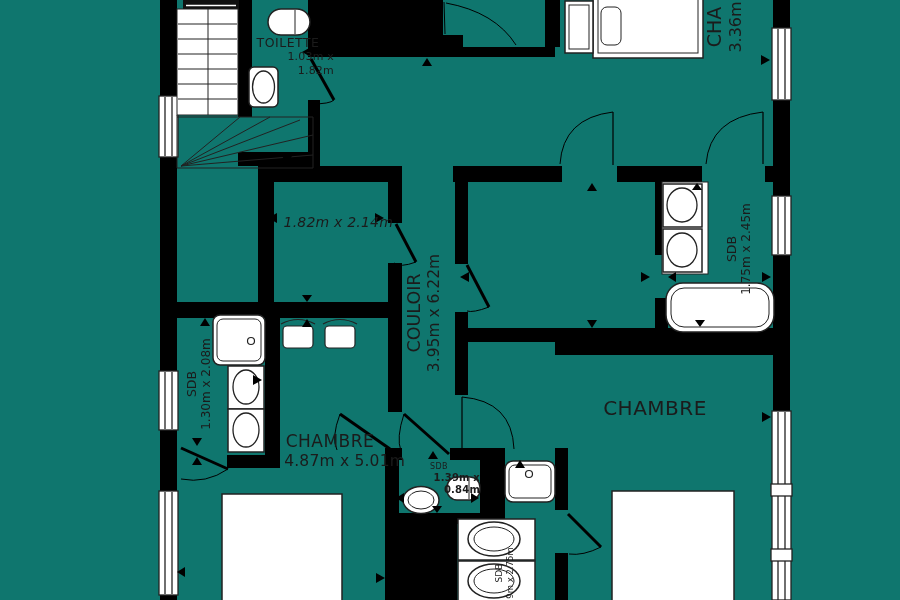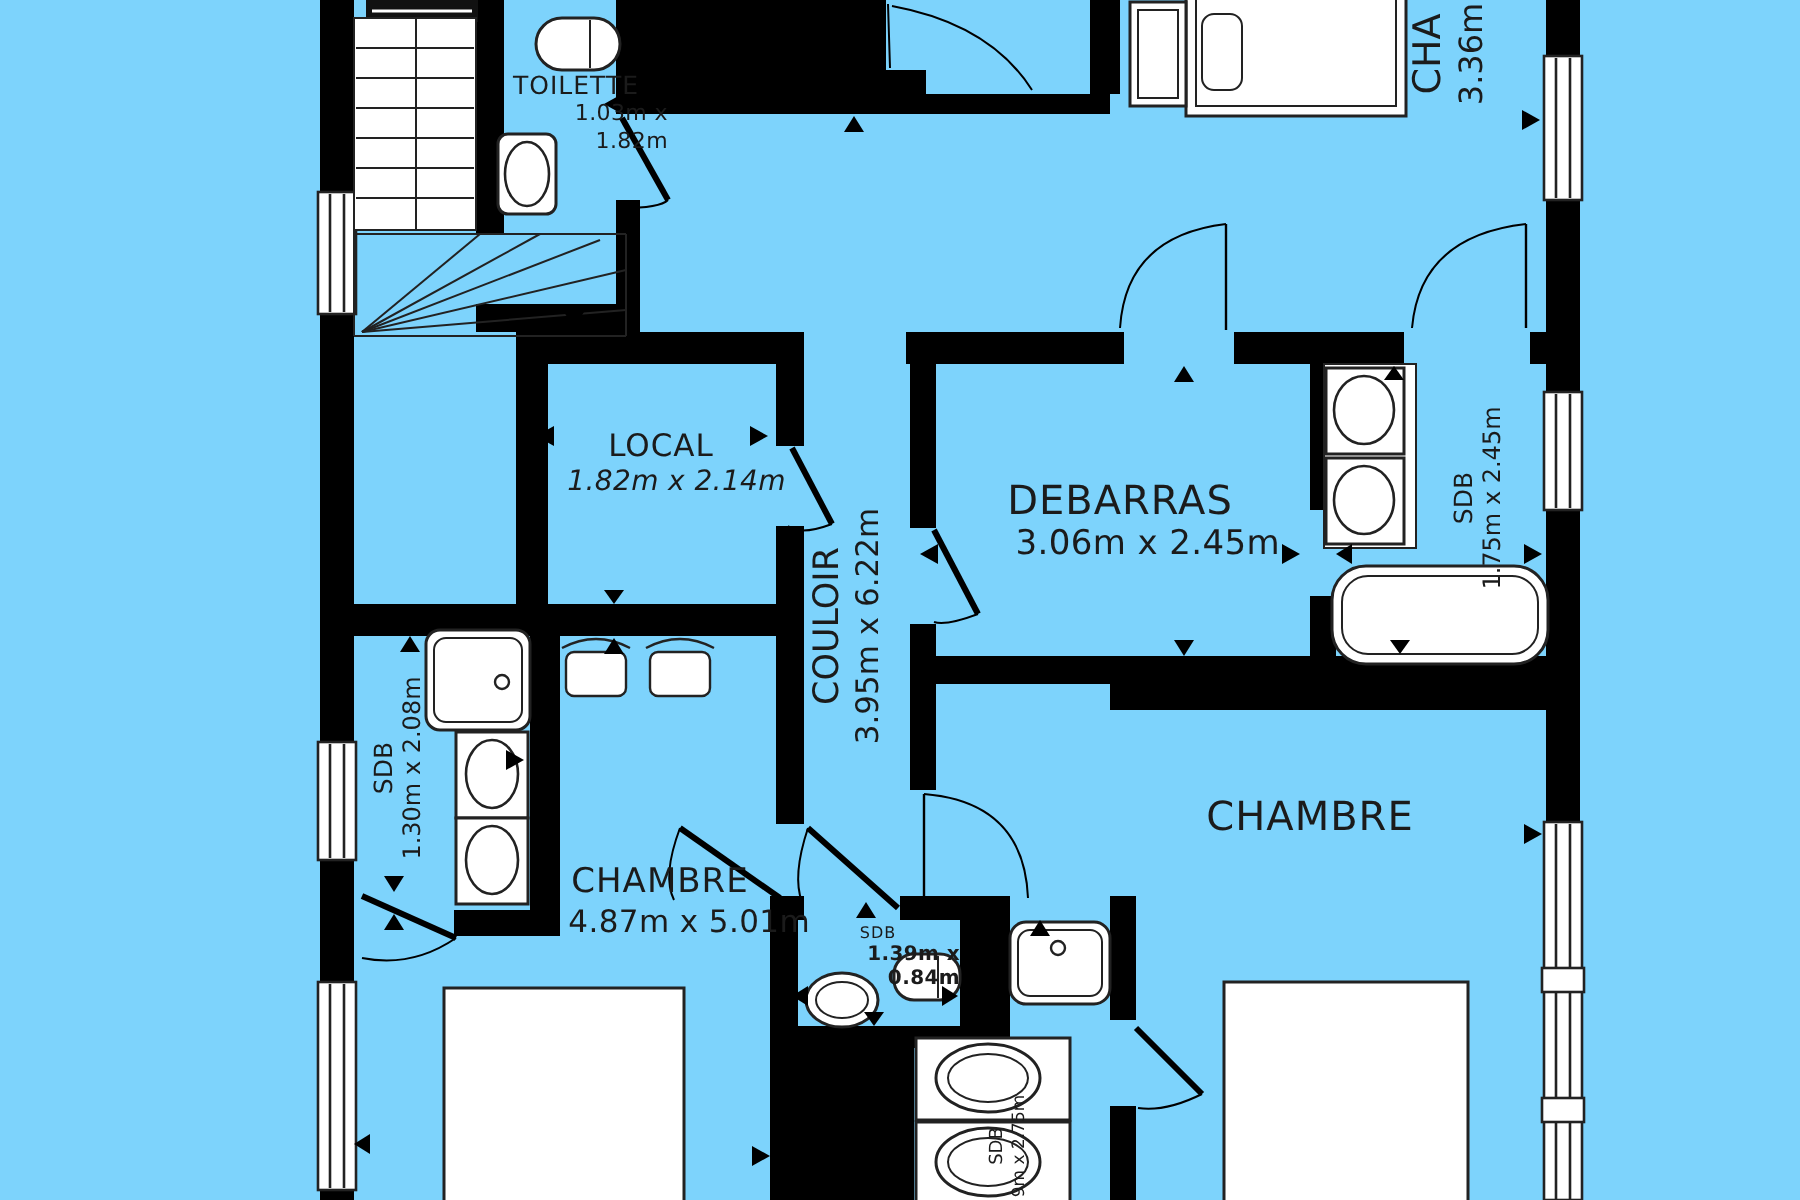--- a/index.html
+++ b/index.html
@@ -1,17 +1,17 @@
 <!DOCTYPE html>
 <html><head>
 <meta charset="utf-8">
 <style>
   html,body{margin:0;padding:0;background:#fff;}
   #canvas{
-    position:relative;width:900px;height:600px;overflow:hidden;background:#7dd3fc;
+    position:relative;width:900px;height:600px;overflow:hidden;background:#0f766e;
     font-family:"DejaVu Sans","Liberation Sans",sans-serif;color:#1b1b1b;
   }
   #plan-svg{position:absolute;left:0;top:0;}
   .lbl{position:absolute;text-align:center;line-height:1.22;color:#1b1b1b;}
   .lbl .nm{letter-spacing:.5px;}
   .lbl .dm{letter-spacing:.2px;text-align:right;}
   .vlbl{position:absolute;transform:rotate(-90deg);transform-origin:0 0;text-align:center;line-height:1.22;color:#1b1b1b;}
   
   #lbl-toilette .nm{font-size:12.5px;} #lbl-toilette .dm{font-size:11px;}
   #lbl-lt .nm{font-size:15.5px;} #lbl-lt .dm{font-size:14px;font-style:italic;}
@@ -319,28 +319,23 @@
   </g>
 </svg>
 
 <div class="lbl" id="lbl-toilette" style="left:242px;top:35px;width:92px;">
   <div class="nm">TOILETTE</div>
   <div class="dm">1.03m x</div>
   <div class="dm">1.82m</div>
 </div>
 
 <div class="lbl" id="lbl-lt" style="left:268px;top:214px;width:125px;">
-  <div class="nm">LOCAL</div>
   <div class="dm">1.82m x 2.14m</div>
 </div>
 
-<div class="lbl" id="lbl-debarras" style="left:480px;top:238px;width:160px;">
-  <div class="nm">DEBARRAS</div>
-  <div class="dm">3.06m x 2.45m</div>
-</div>
 
 <div class="lbl" id="lbl-ch-left" style="left:255px;top:431px;width:150px;">
   <div class="nm">CHAMBRE</div>
   <div class="dm">4.87m x 5.01m</div>
 </div>
 
 <div class="lbl" id="lbl-ch-right" style="left:580px;top:396px;width:150px;">
   <div class="nm">CHAMBRE</div>
 </div>
 

